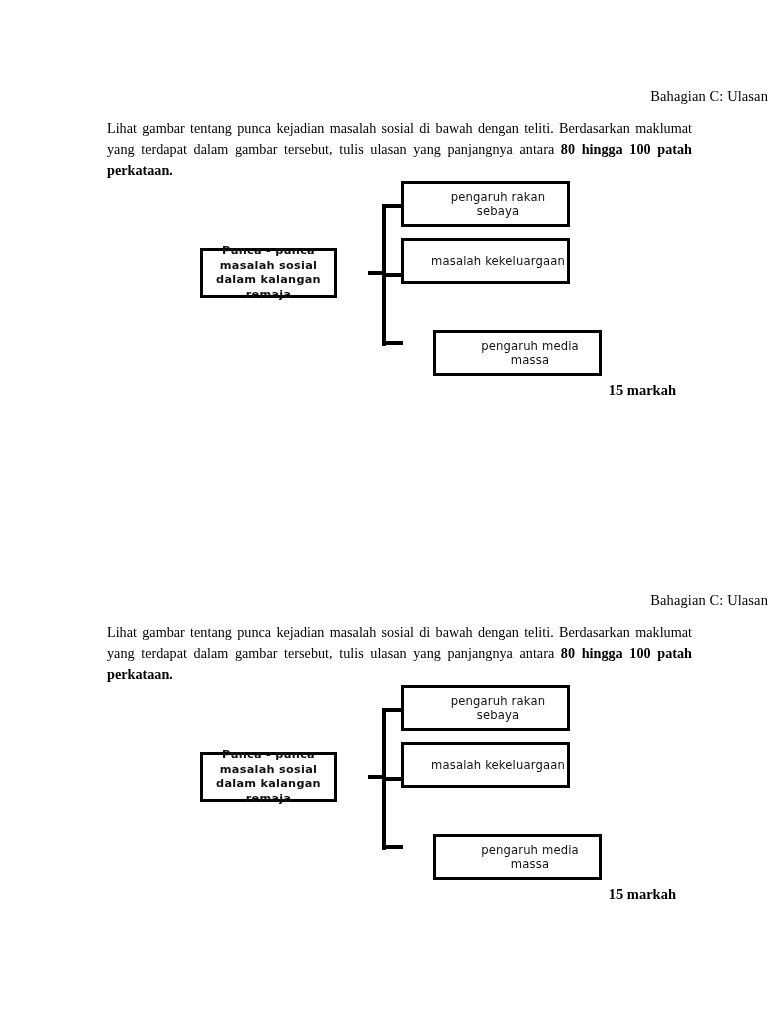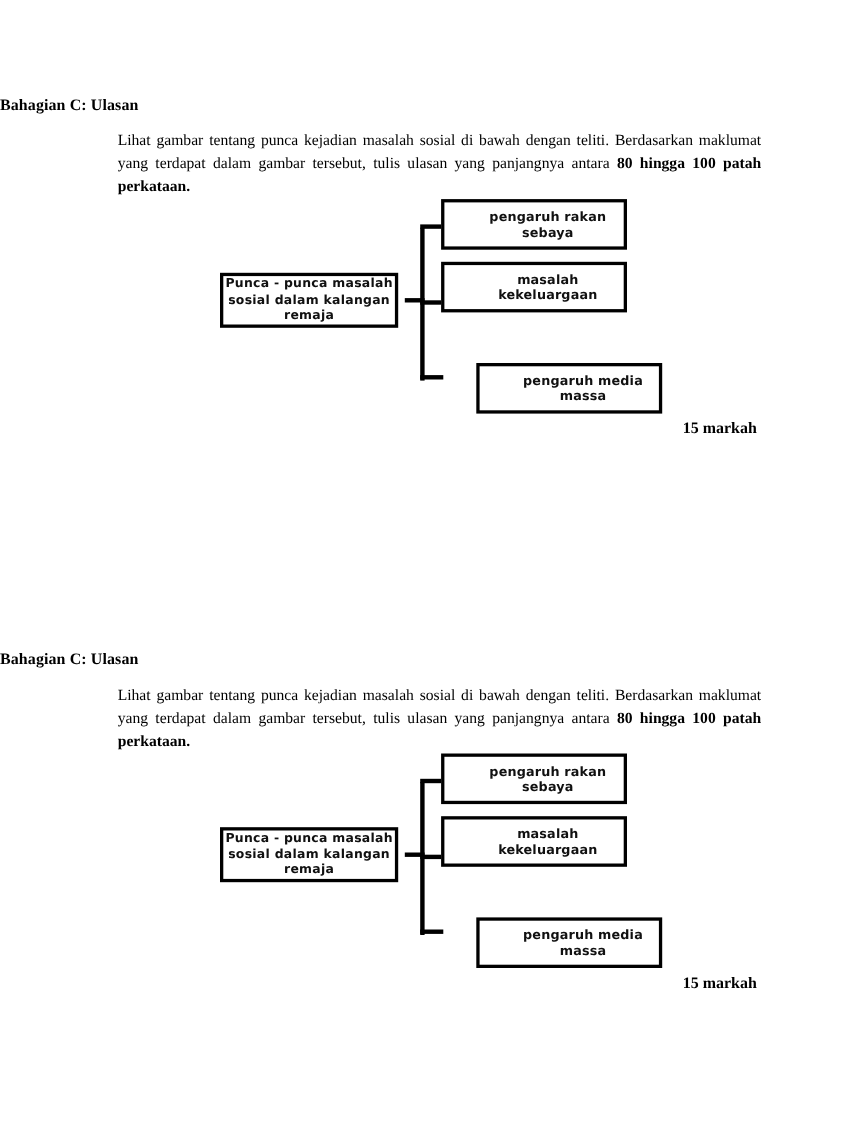--- a/index.html
+++ b/index.html
@@ -24,22 +24,22 @@
     width: 768px;
   }
 
   .section {
     position: absolute;
     left: 0;
     width: 768px;
   }
 
   .section-title {
-    text-align: left;
-    font-weight: bold;
+    text-align: right;
+    font-weight: normal;
     font-size: 14.5px;
     letter-spacing: 0.1px;
     line-height: 1.2;
   }
 
   .prompt {
     position: absolute;
     left: 107px;
     width: 585px;
     text-align: justify;
@@ -70,34 +70,34 @@
     justify-content: center;
     text-align: center;
     font-family: "DejaVu Sans", "Liberation Sans", sans-serif;
     color: #111111;
     z-index: 3;
   }
 
   .node-root {
     left: 200px;
     top: 248px;
-    width: 162px;
+    width: 137px;
     height: 50px;
     font-size: 11.3px;
     font-weight: bold;
     line-height: 14.5px;
     letter-spacing: 0.25px;
   }
 
   .node-branch {
     left: 401px;
     width: 169px;
     height: 46px;
     font-size: 11.6px;
-    font-weight: 700;
+    font-weight: 400;
     letter-spacing: 0.15px;
     padding-left: 25px;
   }
 
   .node-branch.b0 { top: 181px; }
   .node-branch.b1 { top: 238px; }
   .node-branch.b2 { top: 330px; margin-left: 32px; }
 
   
   .conn {
@@ -124,21 +124,21 @@
     left: 382px;
     width: 21px;
     height: 4px;
   }
   .conn-stub.s0 { top: 203.5px; }
   .conn-stub.s1 { top: 272.5px; }
   .conn-stub.s2 { top: 340.5px; }
 
   .marks {
     position: absolute;
-    left: 103px;
+    left: 91px;
     width: 585px;
     text-align: right;
     font-weight: bold;
     font-size: 14.5px;
   }
 </style>
 </head>
 <body>
 
 <div class="page">

